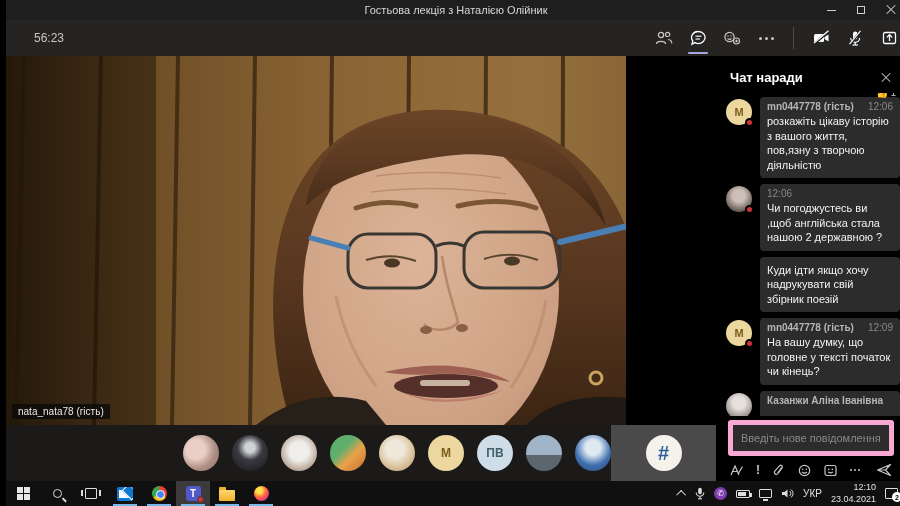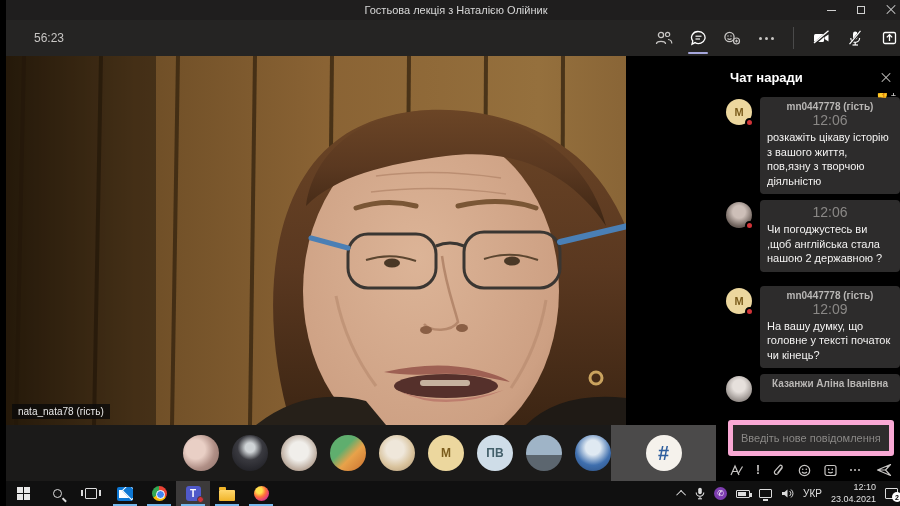--- a/index.html
+++ b/index.html
@@ -63,23 +63,23 @@
   .msg-avcol { width:30px; flex:0 0 30px; padding-top:2px; }
   .cav { width:26px; height:26px; border-radius:50%; position:relative;
     display:flex; align-items:center; justify-content:center; font-size:11px; font-weight:bold; }
   .presence { position:absolute; right:-2px; bottom:-2px; width:9px; height:9px;
     border-radius:50%; background:#d13438; border:2px solid #000; }
   .ca-m { background:#ecd79e; color:#7b5d1d; }
   .ca-g { background:radial-gradient(circle at 50% 38%, #cdbfb8 0 30%, #6e625c 70%, #4c443f); }
   .ca-k { background:radial-gradient(circle at 50% 38%, #e6e0dc 0 30%, #9b9490 70%, #716a66); }
   .bubble { position:relative; flex:1; background:#2d2c2c; border-radius:4px;
     padding:4px 7px 6px 7px; margin-left:4px; }
-  .mh { display:flex; flex-wrap:wrap; column-gap:14px; align-items:center;flex-direction:column; }
+  .mh { display:flex; flex-wrap:wrap; column-gap:14px; align-items:flex-end; }
   .mn { color:#b8b6b4; font-size:10px; font-weight:bold; }
-  .mt { color:#8a8886; font-size:14px; }
+  .mt { color:#8a8886; font-size:10px; }
   .mx { color:#f3f2f1; font-size:11px; line-height:1.32; margin-top:2px; white-space:pre-line; }
   .reaction { position:absolute; top:-10px; right:4px; font-size:10px; color:#e8c84a; }
   .reaction b { color:#c8c6c4; font-weight:normal; margin-left:2px; }
 
   #composer { padding:4px 12px 4px 12px; }
   #chat-input { width:100%; height:36px; background:#2d2c2c; border:5px solid #f9a8d4;
     border-radius:3px; color:#d0cecc; font-size:11px; padding:0 8px;
     font-family:"Liberation Sans", sans-serif; }
   #chat-input::placeholder { color:#8a8886; }
   #compose-icons { display:flex; align-items:center; gap:13px; padding:7px 2px 0 2px; }
@@ -367,20 +367,23 @@
           </div>
           <div class="bubble">
             <div class="mh">
               <span class="mt">12:06</span>
             </div>
             <div class="mx">Чи погоджустесь ви ,щоб англійська стала нашою 2 державною ?</div>
           </div>
         </div>
         <div class="msg">
           <div class="msg-avcol"></div>
+          <div class="bubble">
+            <div class="mx">Куди ідти якщо хочу надрукувати свій збірник поезій</div>
+          </div>
         </div>
         <div class="msg">
           <div class="msg-avcol">
             <div class="cav ca-m">М<span class="presence"></span></div>
           </div>
           <div class="bubble">
             <div class="mh">
               <span class="mn">mn0447778 (гість)</span>
               <span class="mt">12:09</span>
             </div>

